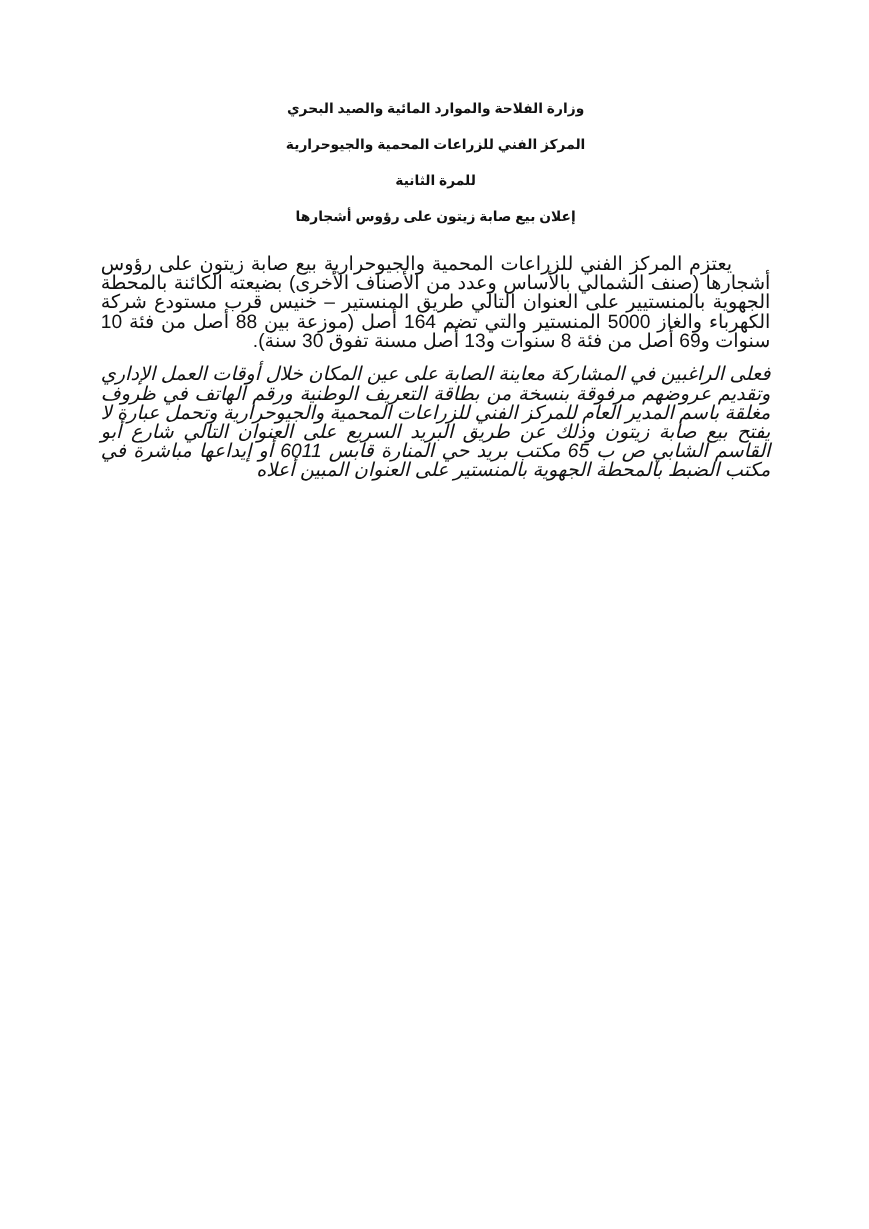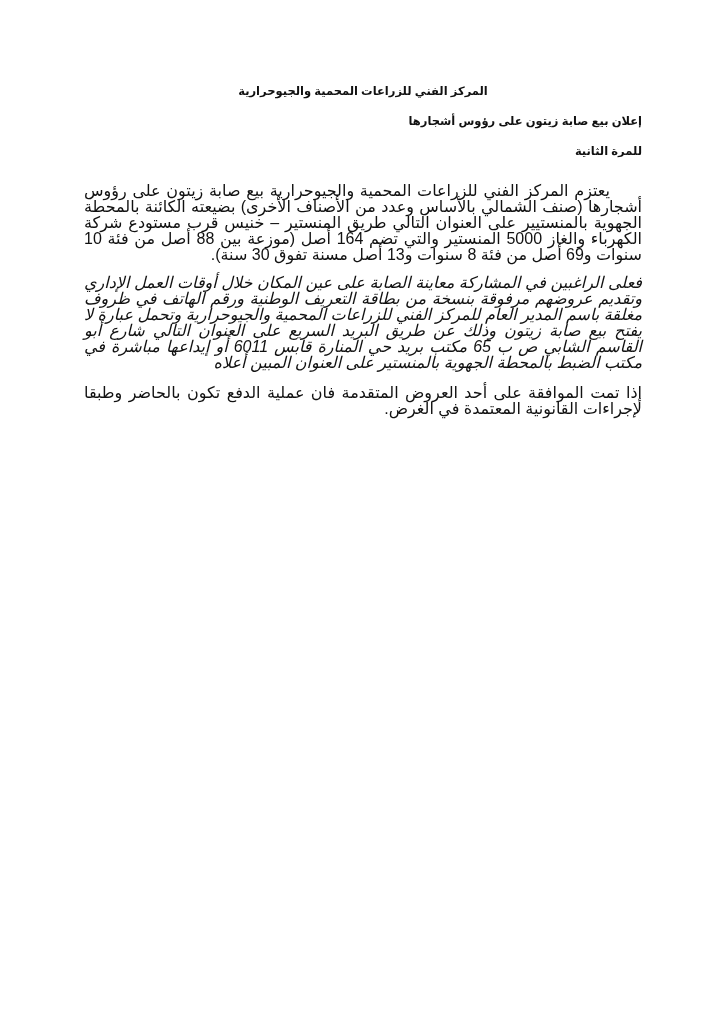--- a/index.html
+++ b/index.html
@@ -23,37 +23,37 @@
       direction: rtl;
     }
     .heading {
       text-align: center;
       font-weight: bold;
       font-size: 11.5px;
       line-height: 14px;
       margin: 0;
     }
     .heading.h1 { margin-top: 0; }
-    .heading + .heading { margin-top: 16px; text-align: right; }
+    .heading + .heading { margin-top: 16px; }
     .body-para {
       font-size: 16px;
       line-height: 16px;
       text-align: justify;
       margin: 0;
     }
     .p1 { margin-top: 25px; text-indent: 32px; }
     .p2 { margin-top: 12px; font-style: italic; }
     .p3 { margin-top: 14px; }
     .p4 { margin-top: 14px; }
     .bold { font-weight: bold; }
   </style>
 </head>
 <body>
 
 <div class="page">
+  <p class="heading h1">وزارة الفلاحة والموارد المائية والصيد البحري</p>
   <p class="heading">المركز الفني للزراعات المحمية والجيوحرارية</p>
+  <p class="heading">للمرة الثانية</p>
   <p class="heading">إعلان بيع صابة زيتون على رؤوس أشجارها</p>
-  <p class="heading">للمرة الثانية</p>
 
   <p class="body-para p1">يعتزم المركز الفني للزراعات المحمية والجيوحرارية بيع صابة زيتون على رؤوس أشجارها (صنف الشمالي بالأساس وعدد من الأصناف الأخرى) بضيعته الكائنة بالمحطة الجهوية بالمنستيير على العنوان التالي طريق المنستير – خنيس قرب مستودع شركة الكهرباء والغاز 5000 المنستير والتي تضم 164 أصل (موزعة بين 88 أصل من فئة 10 سنوات و69 أصل من فئة 8 سنوات و13 أصل مسنة تفوق 30 سنة).</p>
   <p class="body-para p2">فعلى الراغبين في المشاركة معاينة الصابة على عين المكان خلال أوقات العمل الإداري وتقديم عروضهم مرفوقة بنسخة من بطاقة التعريف الوطنية ورقم الهاتف في ظروف مغلقة باسم المدير العام للمركز الفني للزراعات المحمية والجيوحرارية وتحمل عبارة لا يفتح بيع صابة زيتون وذلك عن طريق البريد السريع على العنوان التالي شارع أبو القاسم الشابي ص ب 65 مكتب بريد حي المنارة قابس 6011 أو إيداعها مباشرة في مكتب الضبط بالمحطة الجهوية بالمنستير على العنوان المبين أعلاه</p>
-  <p class="body-para p4">إذا تمت الموافقة على أحد العروض المتقدمة فان عملية الدفع تكون بالحاضر وطبقا لإجراءات القانونية المعتمدة في الغرض.</p>
 </div>
 
 </body></html>

